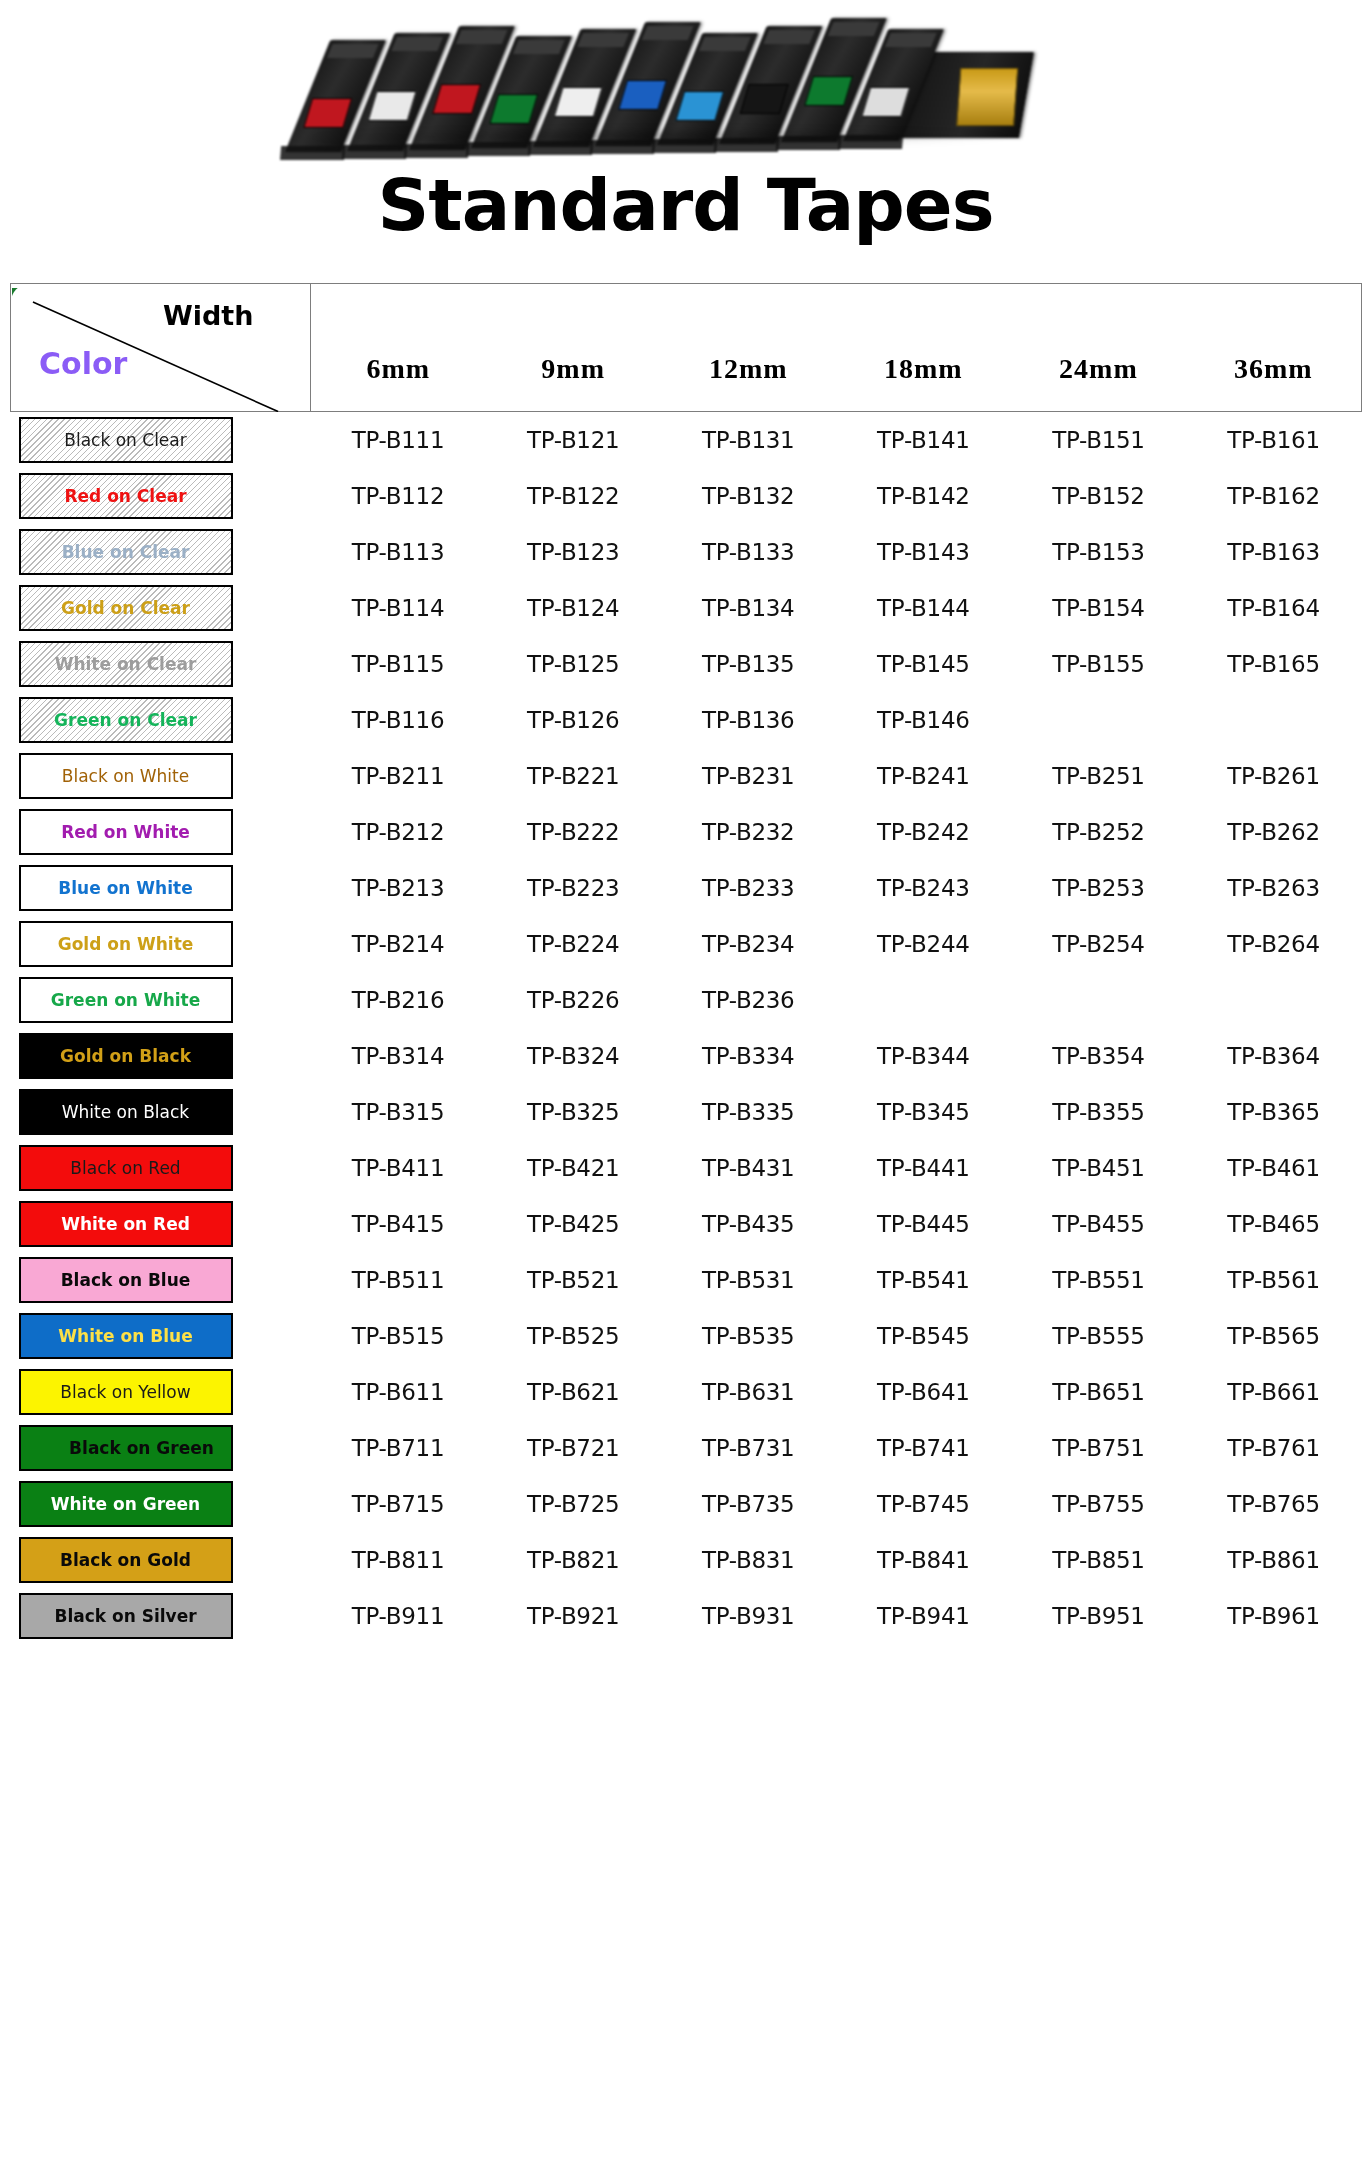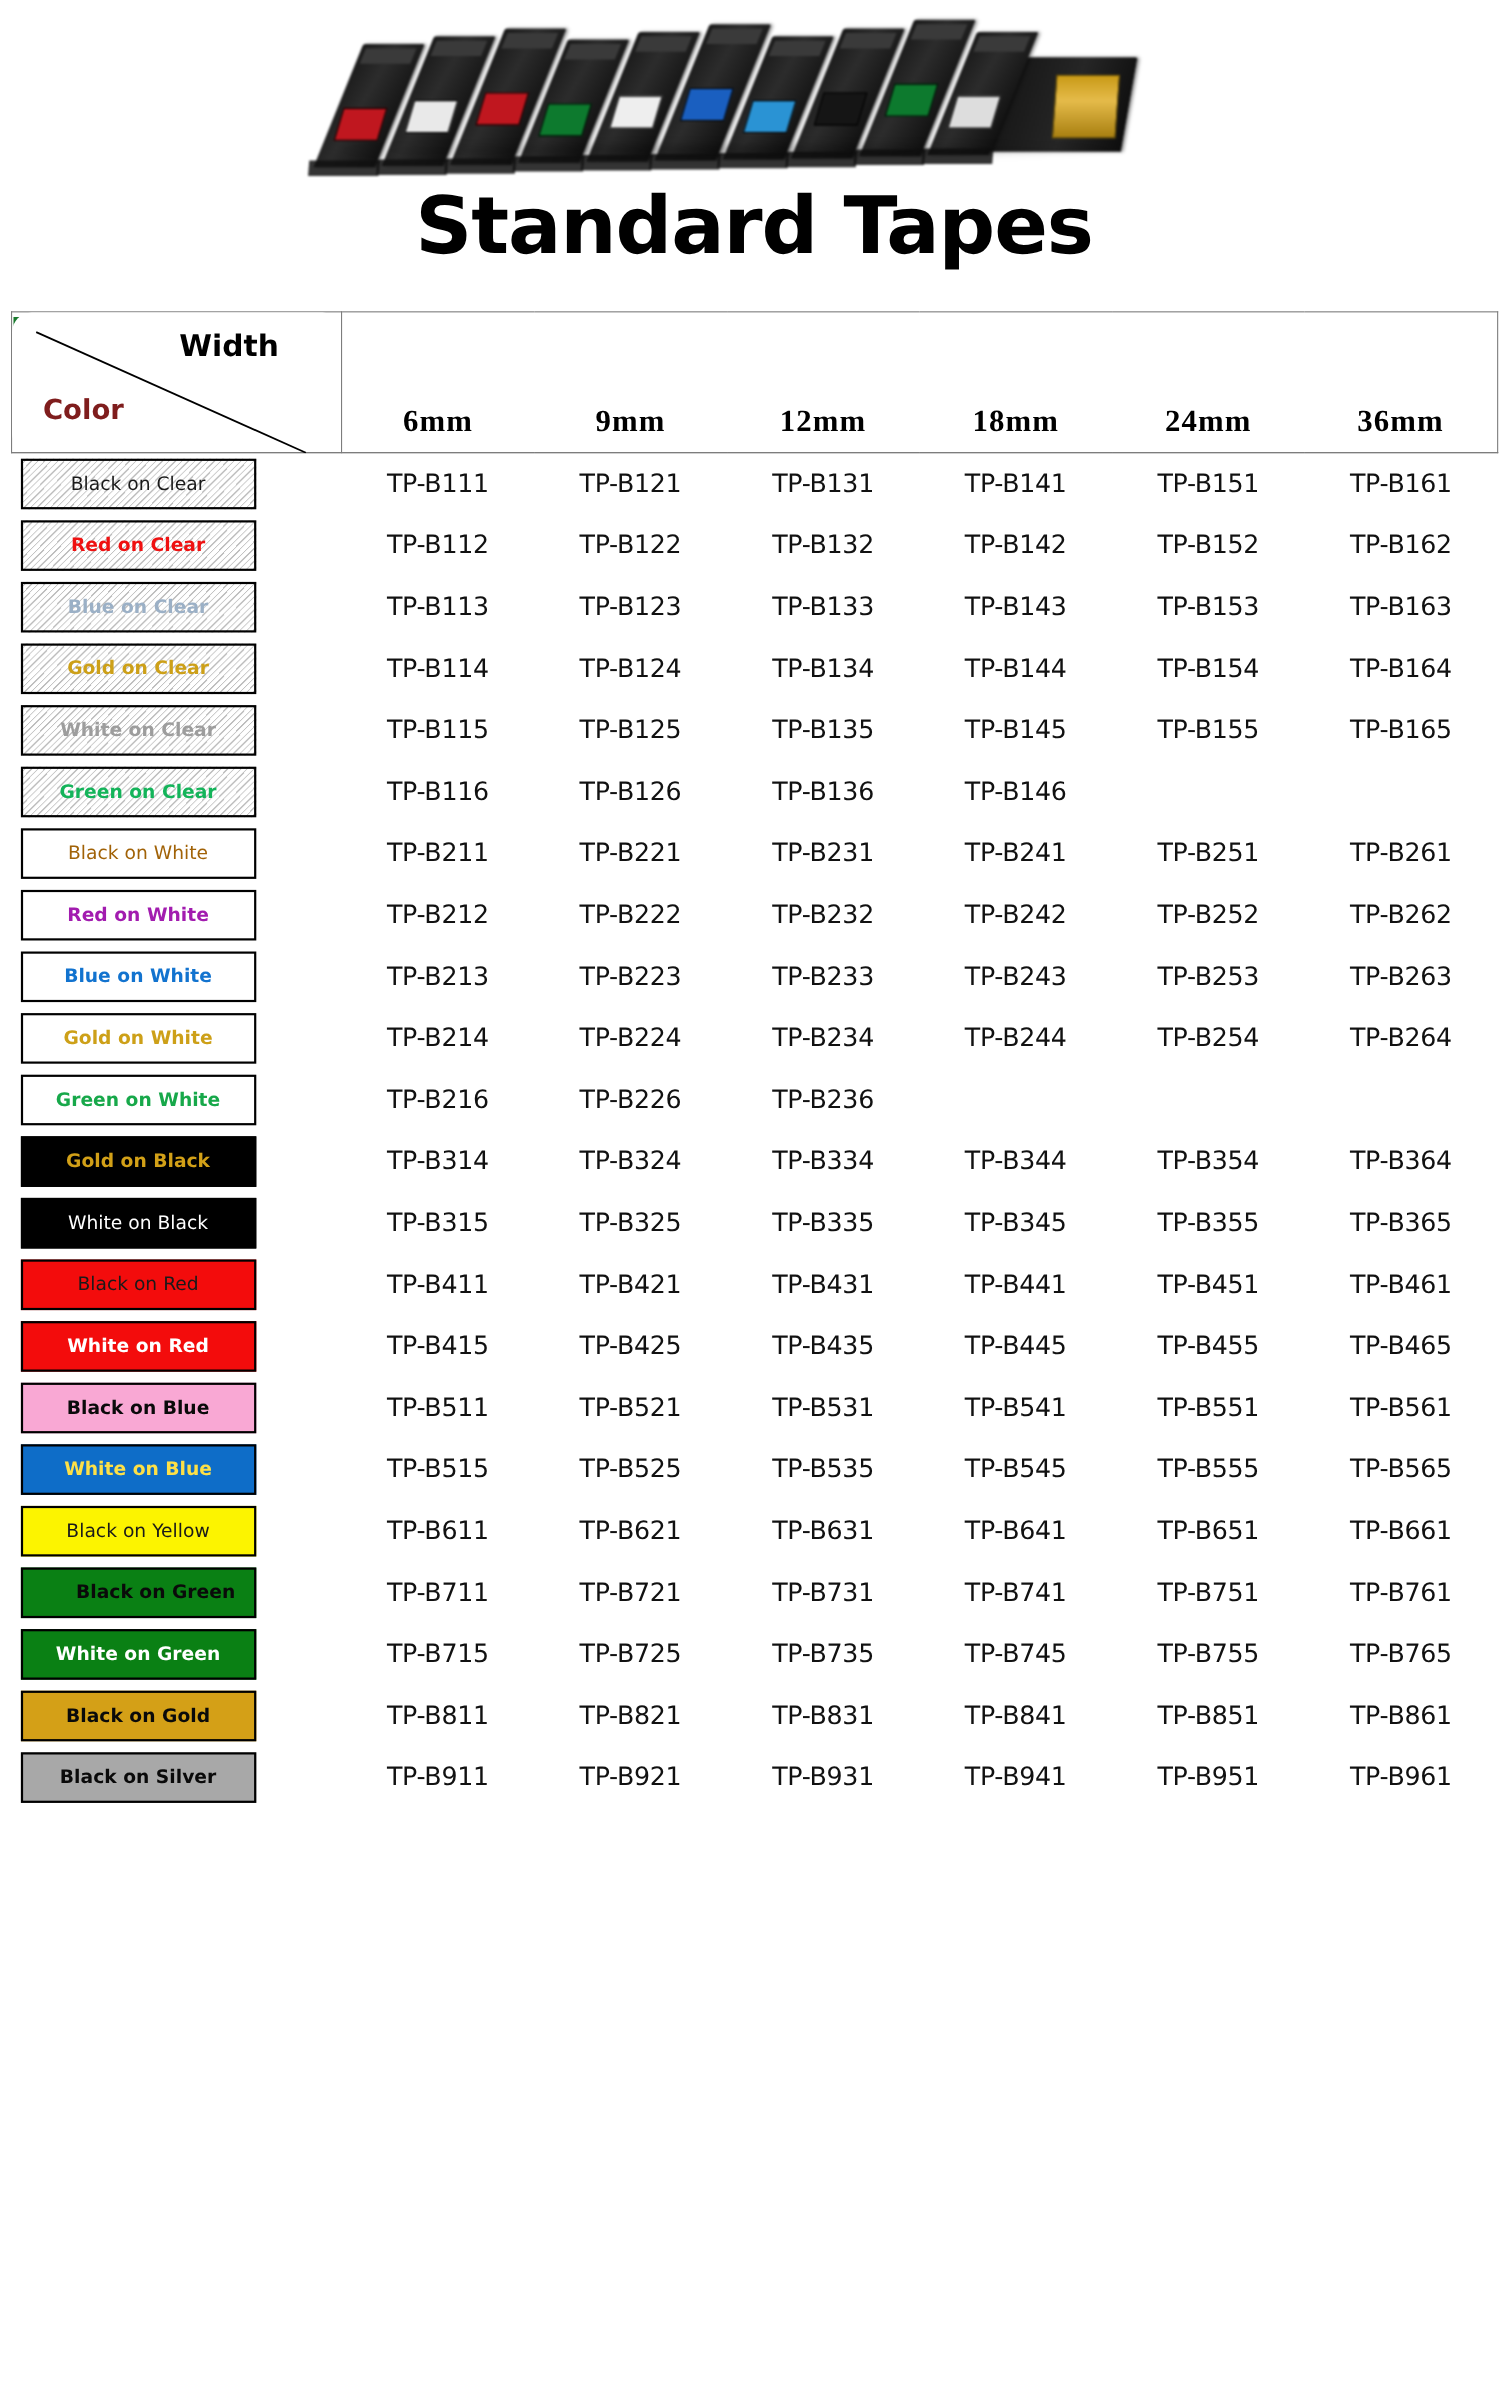--- a/index.html
+++ b/index.html
@@ -127,34 +127,34 @@
   .hdr-corner .lbl-width {
     position: absolute;
     left: 152px; top: 16px;
     font-family: "DejaVu Sans", sans-serif;
     font-weight: 700;
     font-size: 27px;
     color: #000;
   }
   .hdr-corner .lbl-color {
     position: absolute;
-    left: 28px; top: 74px;
+    left: 28px; top: 62px;
     font-family: "DejaVu Sans", sans-serif;
     font-weight: 700;
-    font-size: 25px;
-    color: #7f1d1d;
+    font-size: 30px;
+    color: #8b5cf6;
   }
   .hdr-w {
     height: 128px;
     border: 1.5px solid #7d7d7d;
     border-left: none;
     border-radius: 0 18px 18px 0;
     text-align: center;
     vertical-align: bottom;
-    padding-bottom: 11px;
+    padding-bottom: 26px;
     font-family: "Liberation Serif", serif;
     font-size: 28px;
     letter-spacing: 1px;
     color: #000;
     background: #fff;
   }
   .hdr-w.mid { border-radius: 0; border-right: none; }
   .hdr-w.first { border-left: 1.5px solid #4a4a4a; border-radius: 0; border-right: none; }
 
   

